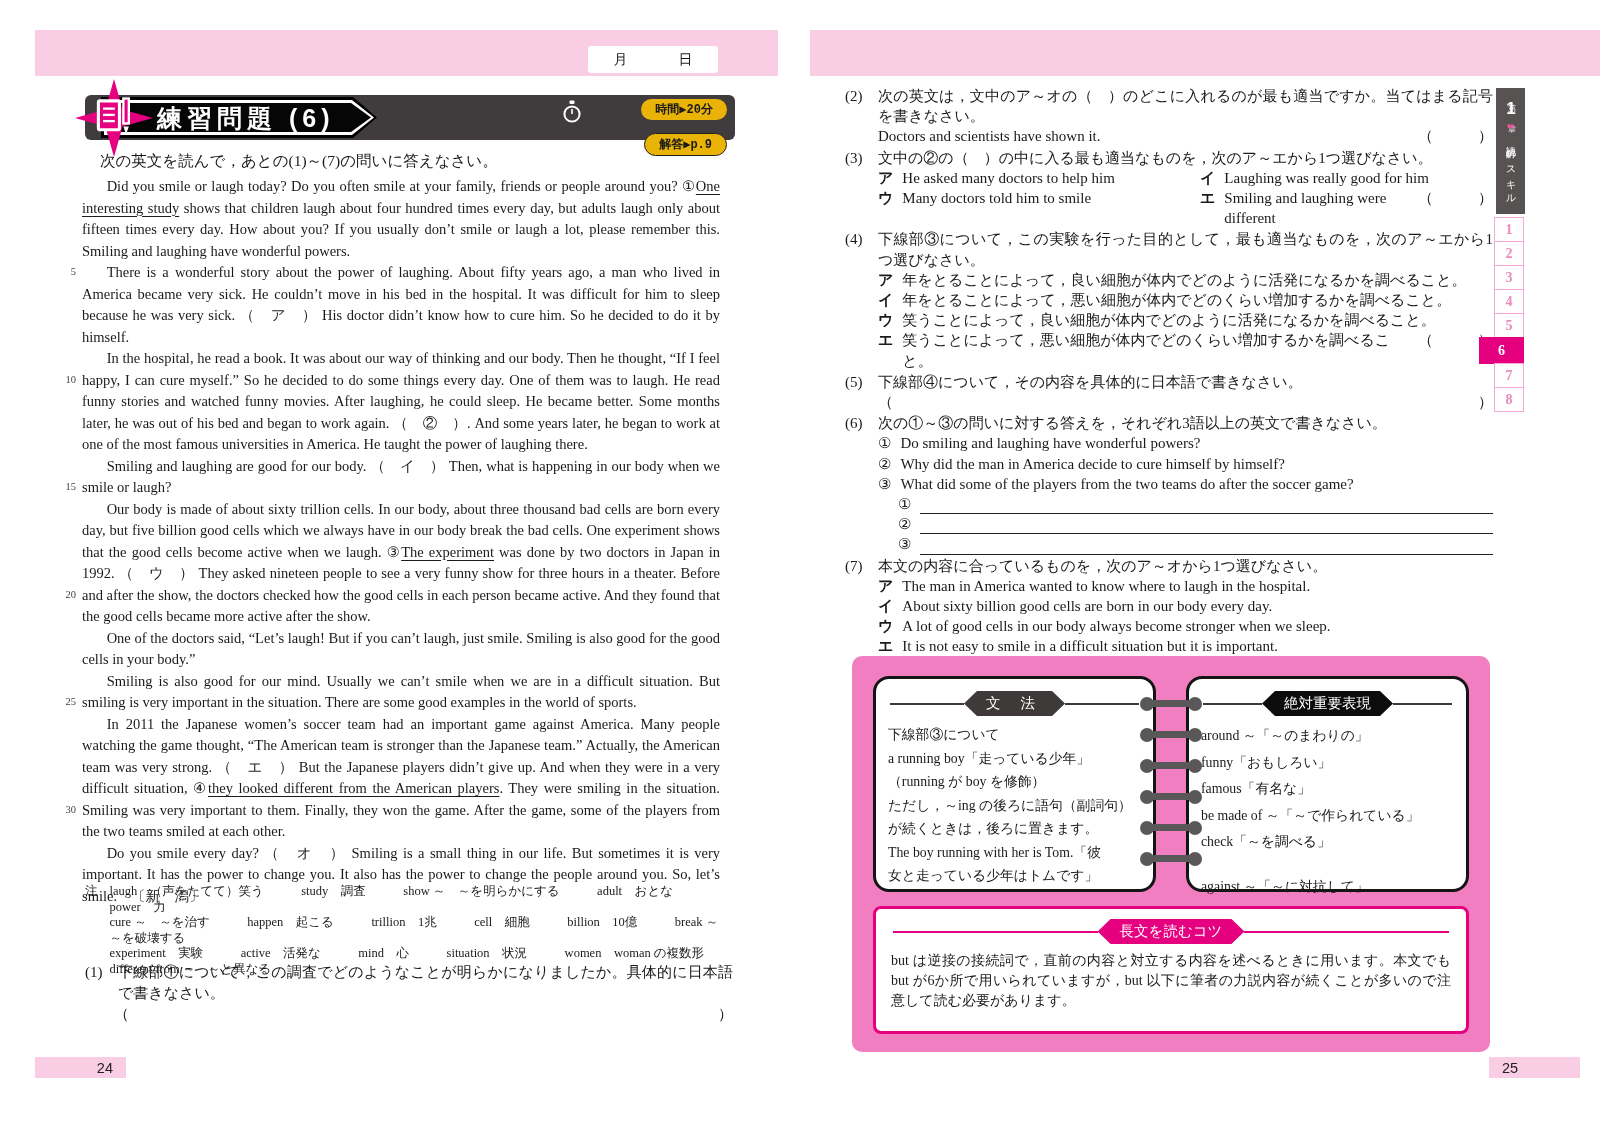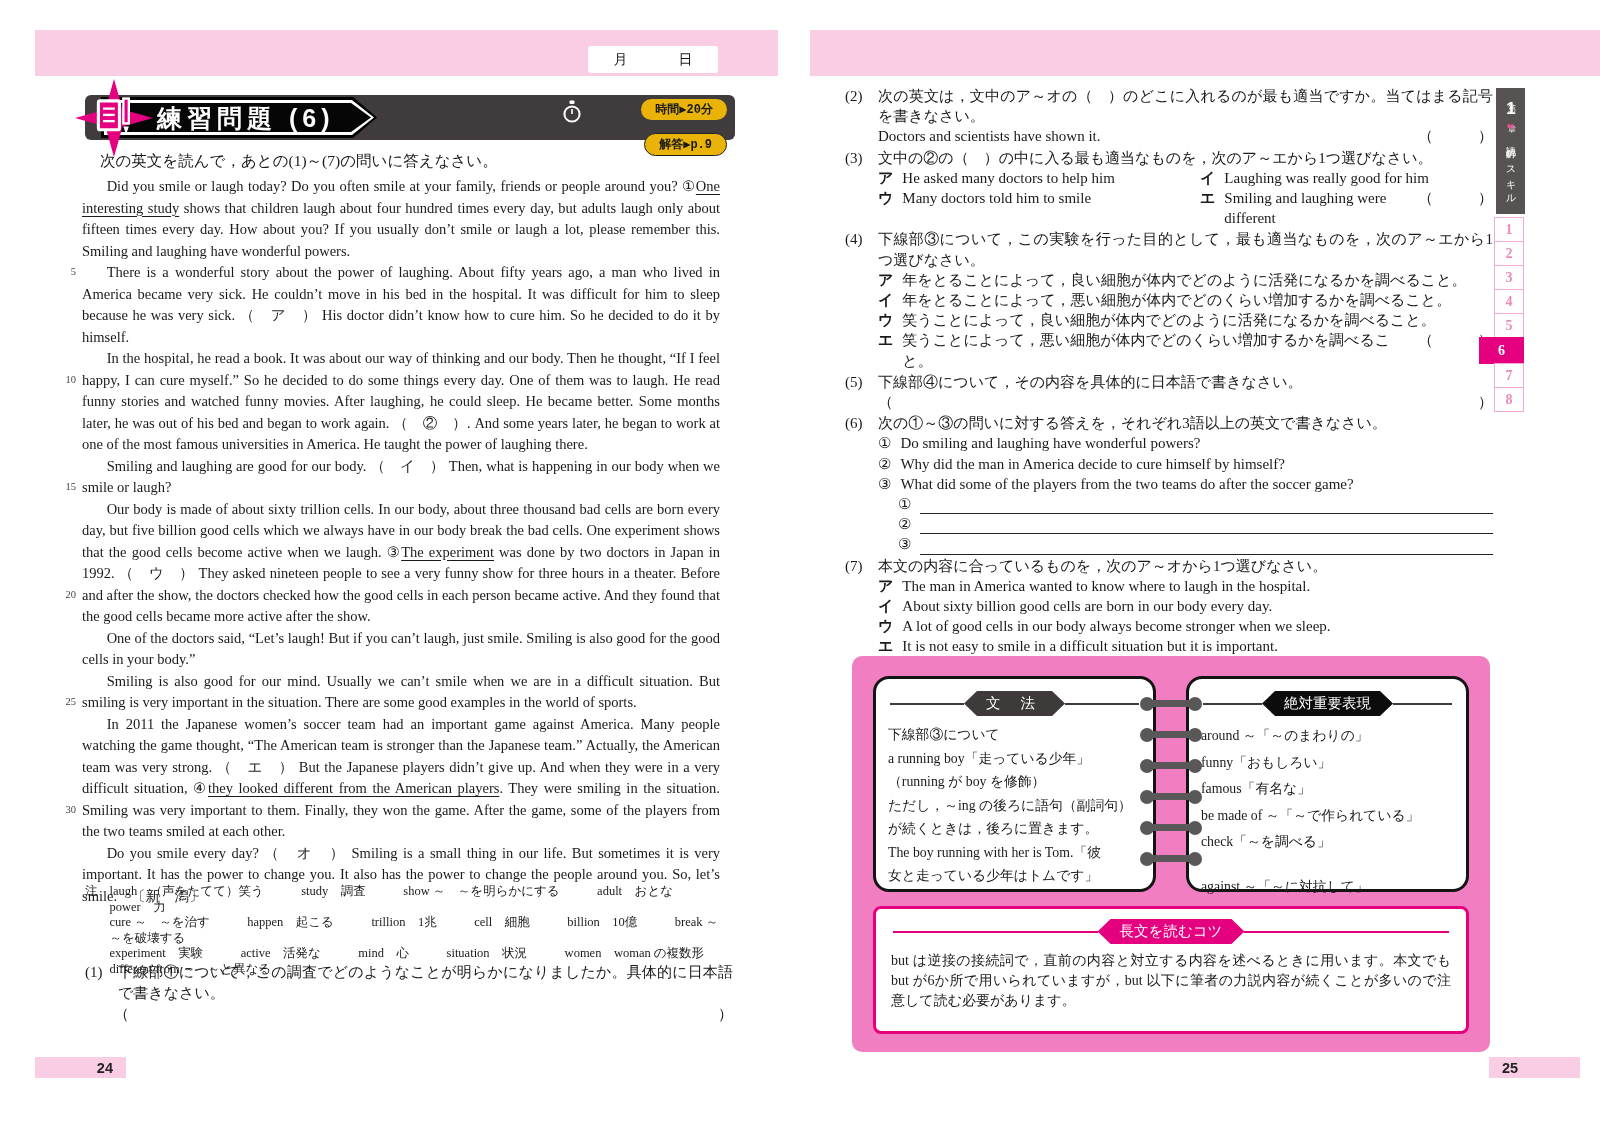--- a/index.html
+++ b/index.html
@@ -47,21 +47,21 @@
   .notes-label{flex:none;margin-right:12px;}
   
   .q1{position:absolute;left:85px;top:962px;width:648px;font-size:15px;line-height:21px;display:flex;}
   .q1 .qnum{width:33px;flex:none;}
   .q1 .qbody{flex:1;}
   .row{display:flex;align-items:baseline;}
   .paren{margin-left:auto;padding-left:8px;flex:none;}
   
   .pagenum{
     position:absolute;top:1057px;height:21px;background:#f9cde4;display:flex;align-items:center;
-    font-family:"Liberation Sans",sans-serif;font-weight:bold;font-size:14.5px;color:#222;
+    font-family:"Liberation Sans",sans-serif;font-weight:normal;font-size:14.5px;color:#222;
   }
   .pagenum.pn-left{left:35px;width:78px;justify-content:flex-end;padding-right:13px;}
   .pagenum.pn-right{left:1489px;width:78px;justify-content:flex-start;padding-left:13px;}
   
   .questions{position:absolute;left:845px;top:86px;width:648px;font-size:15px;line-height:20.2px;}
   .qitem{display:flex;margin-bottom:1px;}
   .qnum{width:33px;flex:none;}
   .qbody{flex:1;min-width:0;}
   .qtext{text-align:justify;}
   .mark{font-family:"Liberation Sans",sans-serif;font-weight:bold;margin-right:9px;flex:none;}

